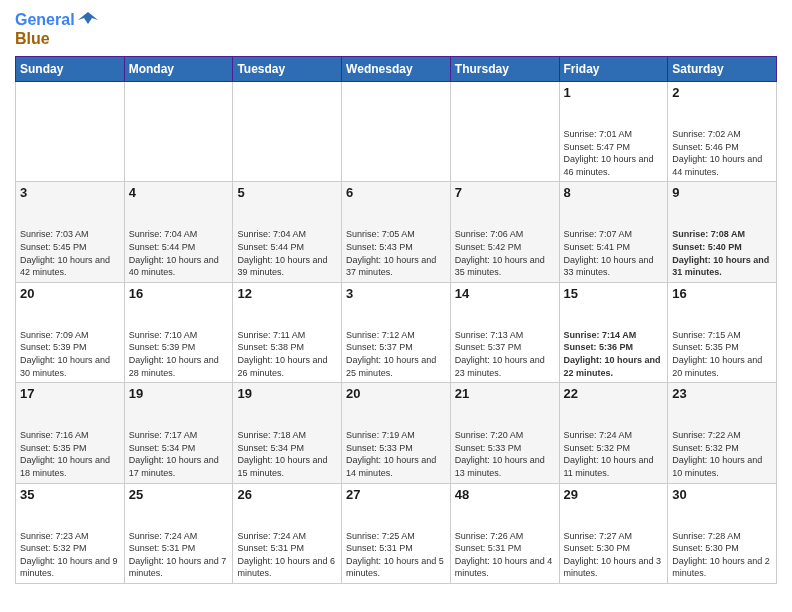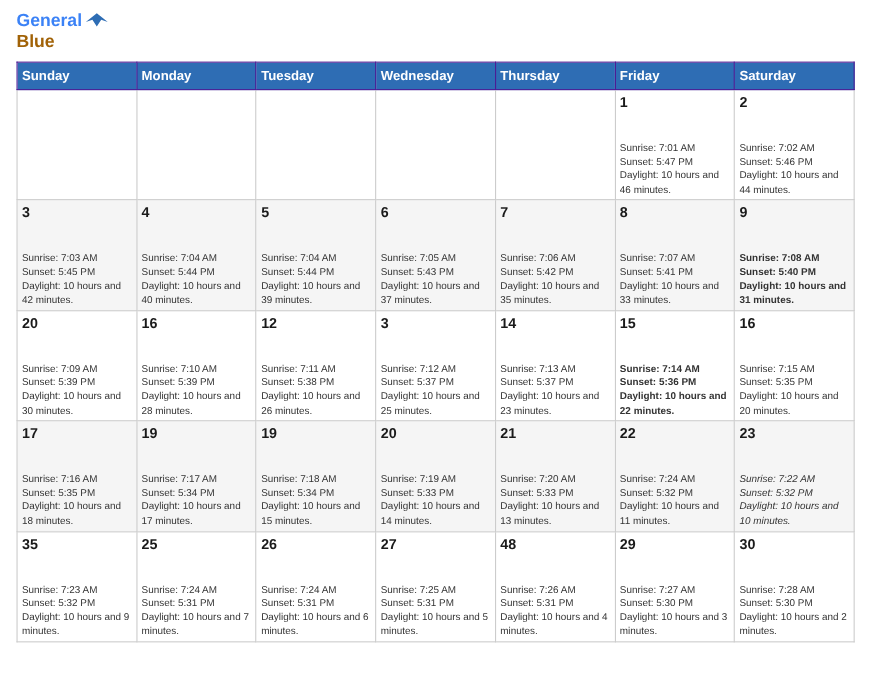--- a/index.html
+++ b/index.html
@@ -256,21 +256,21 @@
 Daylight: 10 hours and 13 minutes.</div>
           </td>
           <td>
             <span class="day-number">22</span>
             <div class="cell-text" style="white-space: pre-line;">Sunrise: 7:24 AM
 Sunset: 5:32 PM
 Daylight: 10 hours and 11 minutes.</div>
           </td>
           <td>
             <span class="day-number">23</span>
-            <div class="cell-text" style="white-space: pre-line; font-style: italic;">Sunrise: 7:22 AM
+            <div class="cell-text" style="white-space: pre-line;">Sunrise: 7:22 AM
 Sunset: 5:32 PM
 Daylight: 10 hours and 10 minutes.</div>
           </td>
         </tr>
         <tr>
           <td>
             <span class="day-number">35</span>
             <div class="cell-text" style="white-space: pre-line;">Sunrise: 7:23 AM
 Sunset: 5:32 PM
 Daylight: 10 hours and 9 minutes.</div>

